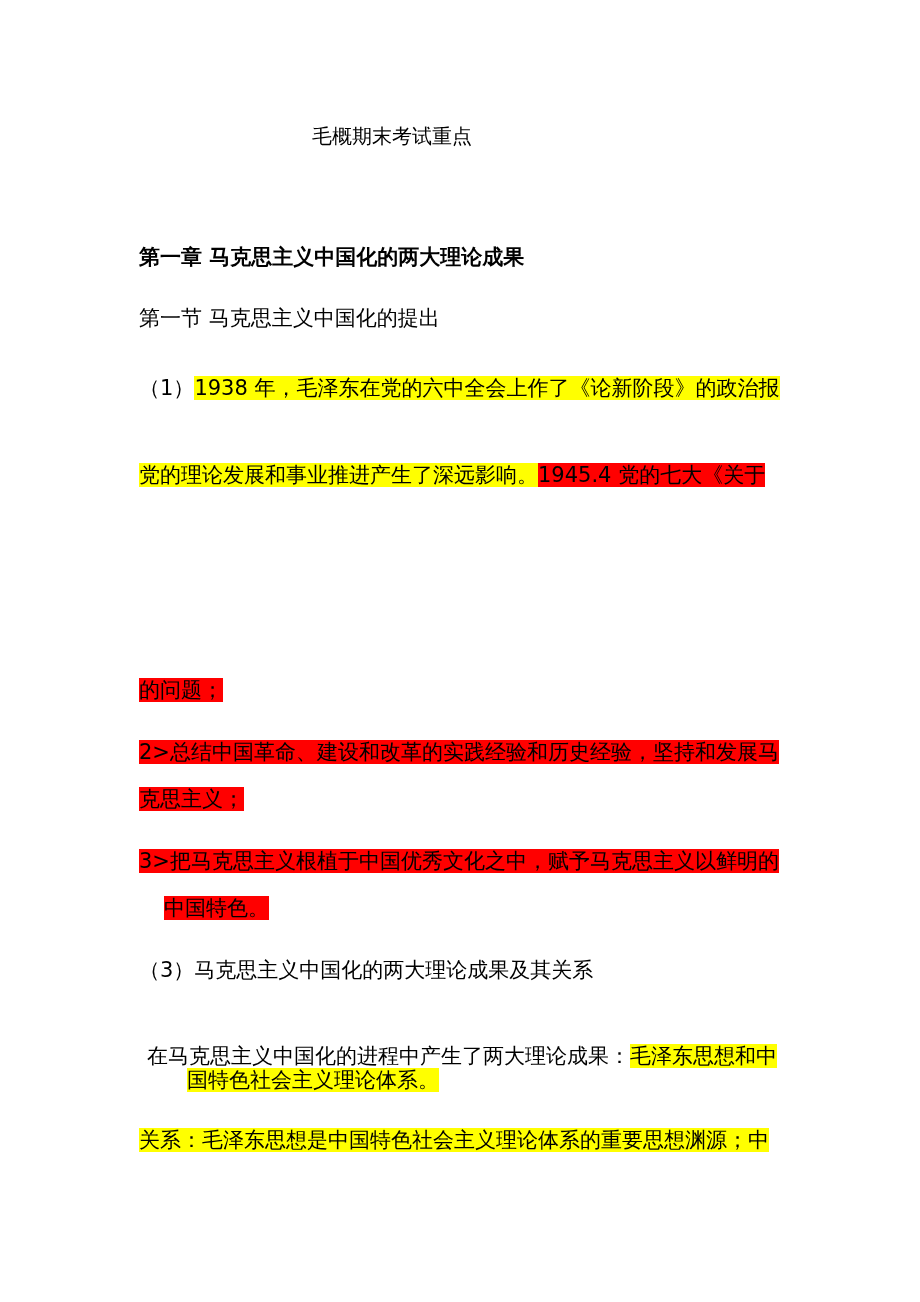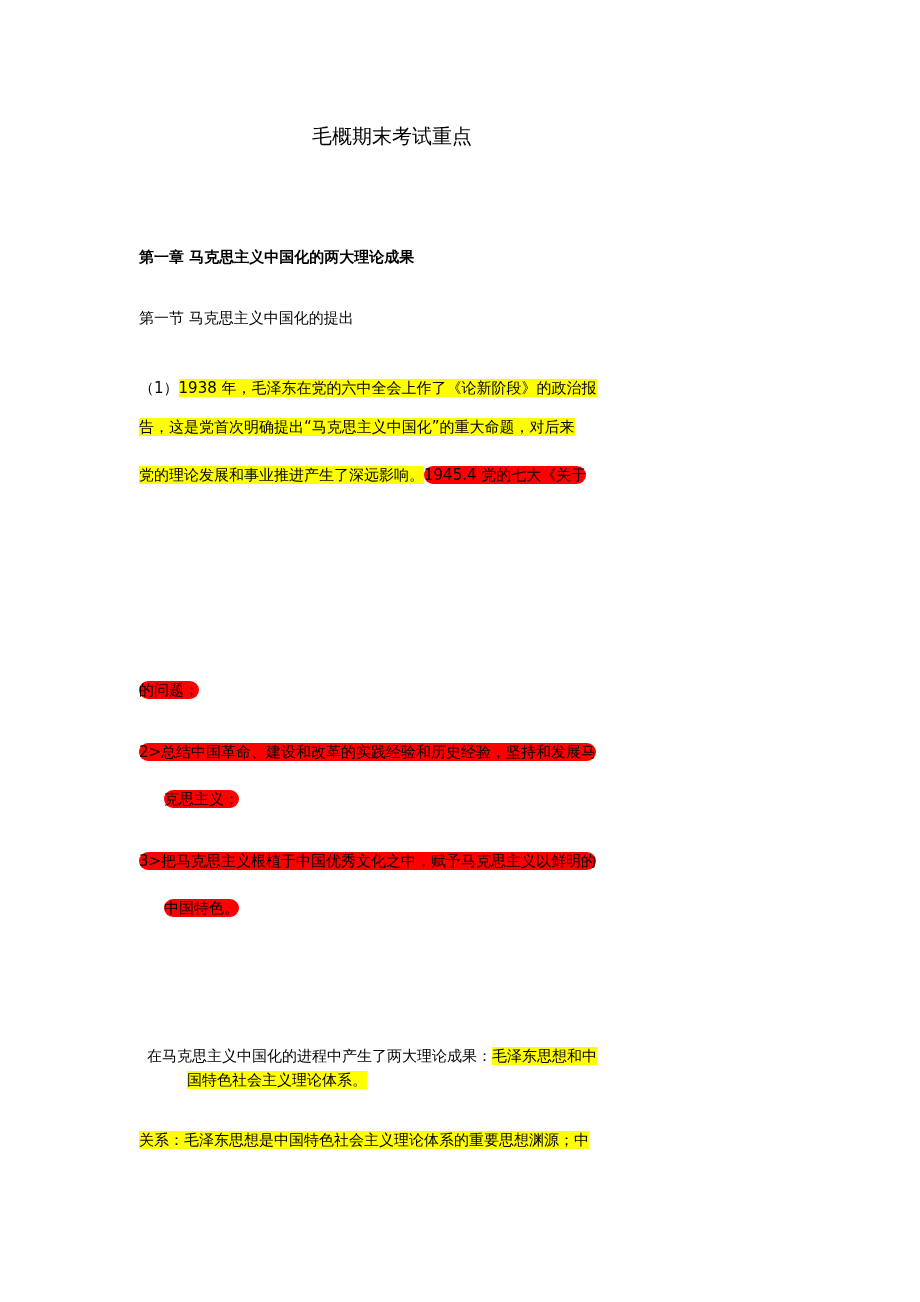--- a/index.html
+++ b/index.html
@@ -1,64 +1,62 @@
 <!DOCTYPE html>
 <html><head>
 <meta charset="utf-8">
 <style>
   html, body { margin: 0; padding: 0; background: #ffffff; }
   body { width: 920px; height: 1302px; position: relative; overflow: hidden;
          font-family: "DejaVu Sans", "Liberation Sans", sans-serif; color: #000; }
   .page { position: absolute; left: 0; top: 0; width: 920px; height: 1302px; background: #fff; }
-  .line { position: absolute; left: 139px; font-size: 15px; line-height: 34px; white-space: nowrap; height: 34px; }
+  .line { position: absolute; left: 139px; font-size: 21px; line-height: 34px; white-space: nowrap; height: 34px; }
   .title { left: 312px; font-size: 20px; }
   .bold { font-weight: bold; }
   .hl-y { background: #ffff00; }
-  .hl-r { background: #ff0000; border-radius: 12px; }
+  .hl-r { background: #ff0000; }
 </style>
 </head>
 <body>
 
 <div class="page">
 
   <div class="line title" style="top:119px;">毛概期末考试重点</div>
 
   <div class="line bold" style="top:240px;">第一章  马克思主义中国化的两大理论成果</div>
 
   <div class="line" style="top:301px;">第一节  马克思主义中国化的提出</div>
 
   <div class="line" style="top:363px;margin-top:8px;">
     <span>（1）</span><span class="hl-y">1938 年，毛泽东在党的六中全会上作了《论新阶段》的政治报</span>
   </div>
-  <div class="line" style="top:410px;">
-    <span class="hl-y">告，这是党首次明确提出“马克思主义中国化”的重大命题，对后来</span>
-  </div>
   <div class="line" style="top:458px;">
     <span class="hl-y">党的理论发展和事业推进产生了深远影响。</span><span class="hl-r">1945.4  党的七大《关于</span>
   </div>
 
 
   <div class="line" style="top:673px;">
     <span class="hl-r">的问题；</span>
   </div>
 
   <div class="line" style="top:735px;">
     <span class="hl-r">2&gt;总结中国革命、建设和改革的实践经验和历史经验，坚持和发展马</span>
   </div>
-  <div class="line" style="top:782px;margin-left:25px;">
+  <div class="line" style="top:782px;">
     <span class="hl-r">克思主义；</span>
   </div>
 
   <div class="line" style="top:844px;">
     <span class="hl-r">3&gt;把马克思主义根植于中国优秀文化之中，赋予马克思主义以鲜明的</span>
   </div>
   <div class="line" style="top:891px;padding-left:25px;">
     <span class="hl-r">中国特色。</span>
   </div>
 
+  <div class="line" style="top:953px;">（3）马克思主义中国化的两大理论成果及其关系</div>
 
   <div class="line" style="top:1039px;margin-left:8px;">
     <span>在马克思主义中国化的进程中产生了两大理论成果：</span><span class="hl-y">毛泽东思想和中</span>
   </div>
   <div class="line" style="top:1063px;margin-left:48px;">
     <span class="hl-y">国特色社会主义理论体系。</span>
   </div>
 
   <div class="line" style="top:1123px;">
     <span class="hl-y">关系：毛泽东思想是中国特色社会主义理论体系的重要思想渊源；中</span>

